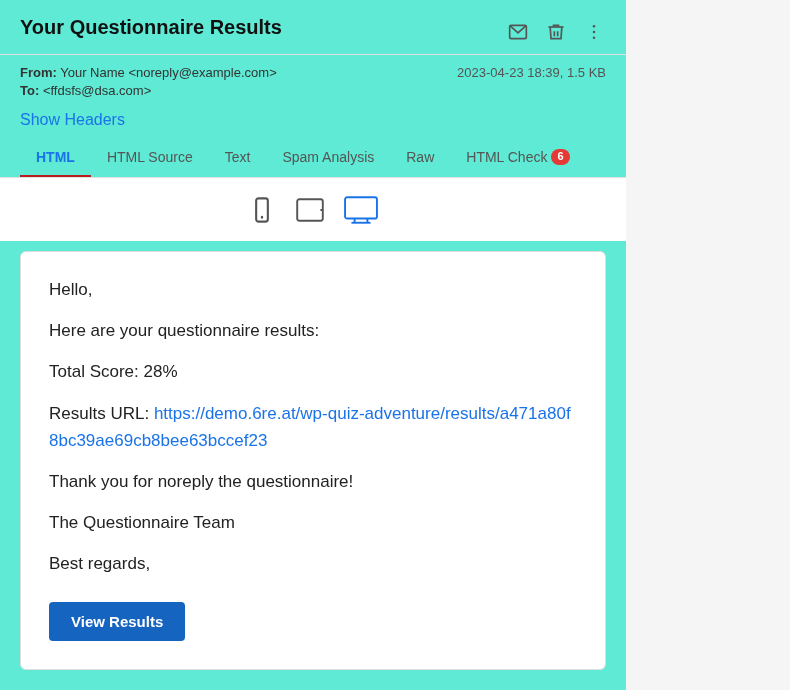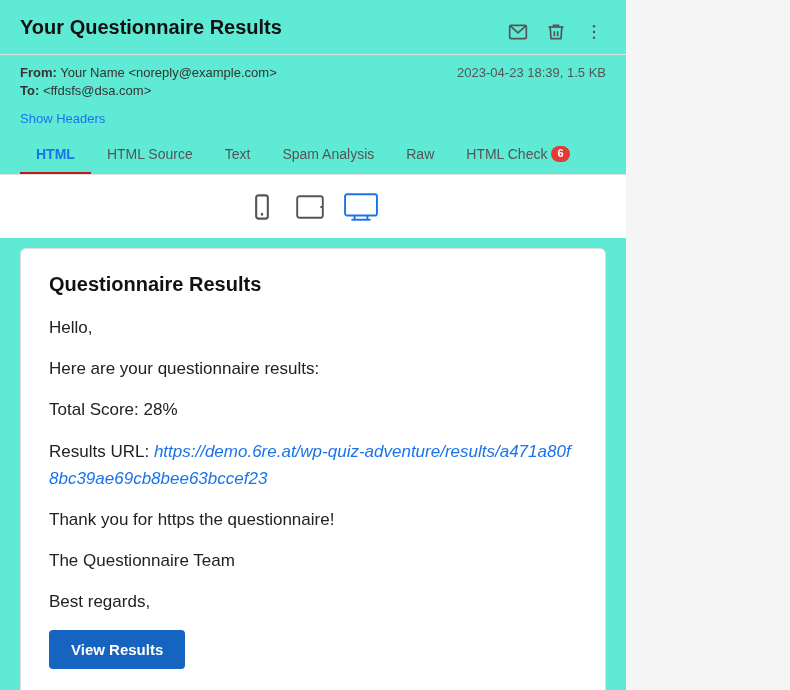--- a/index.html
+++ b/index.html
@@ -58,21 +58,21 @@
     }
     .meta-date {
       float: right;
       color: #555;
       font-size: 13px;
     }
     .show-headers-link {
       display: inline-block;
       margin: 6px 20px 10px 20px;
       color: #1a73e8;
-      font-size: 13px;
+      font-size: 16px;
       cursor: pointer;
       text-decoration: none;
     }
     .tabs-bar {
       display: flex;
       align-items: center;
       border-bottom: 1px solid #e0e0e0;
       padding: 0 20px;
       gap: 0;
     }
@@ -146,20 +146,21 @@
     .view-results-btn {
       display: inline-block;
       background: #1565c0;
       color: #fff;
       border: none;
       border-radius: 4px;
       padding: 11px 22px;
       font-size: 15px;
       font-weight: bold;
       cursor: pointer;
+      margin-top: 10px;
     }
 
     
     .svg-icon {
       width: 20px;
       height: 20px;
       display: inline-block;
     }
   </style>
 </head>
@@ -243,27 +244,26 @@
         <line x1="10" y1="21" x2="10" y2="25"></line>
         <line x1="22" y1="21" x2="22" y2="25"></line>
         <line x1="7" y1="25" x2="25" y2="25"></line>
       </svg>
     </button>
   </div>
 
   
   <div class="email-body-wrapper">
     <div class="email-body-card">
-      <div class="body-title">Questionnaire Results</div>
       <div class="body-text">Hello,</div>
       <div class="body-text">Here are your questionnaire results:</div>
       <div class="body-text">Total Score: 28%</div>
       <div class="body-text">
         <span>Results URL: </span>
-        <a href="#" style="color:#1a73e8; word-break:break-all;font-style:italic;">https://demo.6re.at/wp-quiz-adventure/results/a471a80f8bc39ae69cb8bee63bccef23</a>
+        <a href="#" style="color:#1a73e8; word-break:break-all;">https://demo.6re.at/wp-quiz-adventure/results/a471a80f8bc39ae69cb8bee63bccef23</a>
       </div>
-      <div class="body-text">Thank you for https the questionnaire!</div>
+      <div class="body-text">Thank you for noreply the questionnaire!</div>
       <div class="body-text">The Questionnaire Team</div>
       <div class="body-text">Best regards,</div>
       <button class="view-results-btn">View Results</button>
     </div>
   </div>
 </div>
 
 </body></html>

